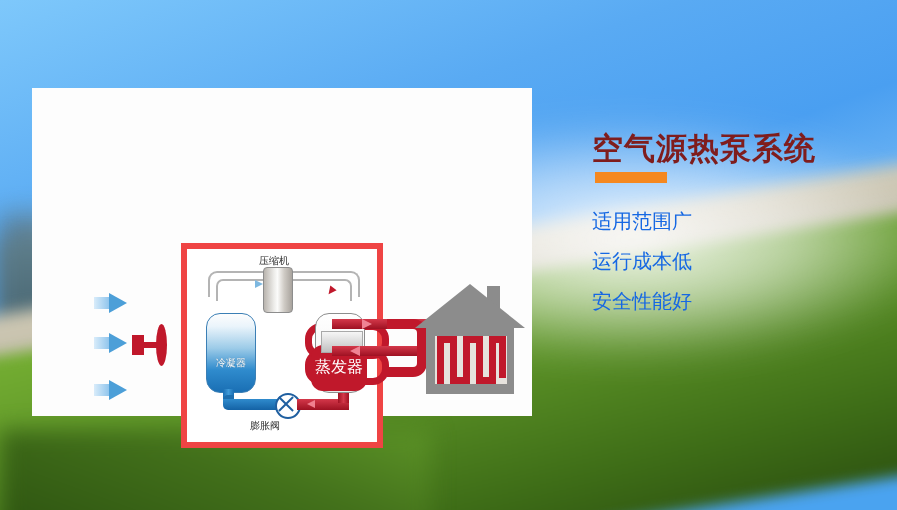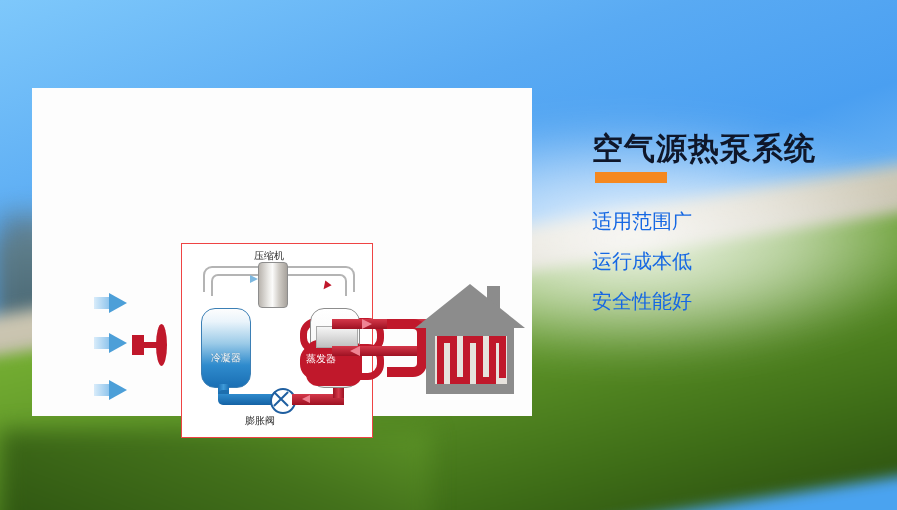--- a/index.html
+++ b/index.html
@@ -98,21 +98,21 @@
   #arrow3{left:62px;top:292px;}
 
   #intake{position:absolute;left:100px;top:236px;width:40px;height:42px;}
   #intake .bar{position:absolute;left:0;top:11px;width:12px;height:20px;background:#c0182b;}
   #intake .stem{position:absolute;left:10px;top:18px;width:16px;height:6px;background:#c0182b;}
   #intake .disc{position:absolute;left:24px;top:0;width:11px;height:42px;background:#c0182b;border-radius:50%;}
 
   
   #diagram{
     position:absolute;left:149px;top:155px;width:190px;height:193px;
-    border:1px solid #ef4444;background:#fff;
+    border:6px solid #ef4444;background:#fff;
   }
   .dlabel{
     position:absolute;color:#2b2b2b;font-size:10px;
     font-family:"DejaVu Sans",sans-serif;white-space:nowrap;
   }
   #label-compressor{left:72px;top:5px;}
   #label-expansion{left:63px;top:170px;font-family:Liberation Serif, serif;}
 
   
   #loop-outer{
@@ -207,22 +207,22 @@
   #evap-body{
     position:absolute;left:124px;top:96px;width:56px;height:46px;
     background:#c0182b;border-radius:12px;
   }
   #evap-plate{
     position:absolute;left:134px;top:82px;width:40px;height:20px;
     background:linear-gradient(180deg,#f6f6f6 0%,#d9d9d9 55%,#bfbfbf 100%);
     border:1px solid #a9a9a9;
   }
   #evap-text{
-    position:absolute;left:124px;top:108px;width:56px;text-align:left;
-    color:#fff;font-size:10px;font-family:Liberation Mono, monospace;
+    position:absolute;left:124px;top:108px;width:56px;text-align:center;
+    color:#fff;font-size:16px;font-family:Liberation Mono, monospace;
   }
 
   
   #supply-pipe{
     position:absolute;left:300px;top:231px;width:120px;height:10px;
     background:linear-gradient(180deg,#d4384a 0%,#9e1122 100%);
   }
   #supply-arrow{
     position:absolute;left:330px;top:231px;width:0;height:0;
     border-top:5px solid transparent;border-bottom:5px solid transparent;
@@ -261,21 +261,21 @@
   #inlet-bend{
     position:absolute;left:355px;top:231px;width:30px;height:38px;
     border:10px solid #c0182b;border-left:none;border-radius:0 14px 14px 0;
     background:transparent;
   }
 
   
   #title{
     position:absolute;left:592px;top:128px;
     font-family:"DejaVu Sans",sans-serif;
-    font-size:31px;font-weight:bold;color:#0f172a;
+    font-size:31px;font-weight:bold;color:#7f1d1d;
     letter-spacing:1px;white-space:nowrap;
   }
   #title-rule{
     position:absolute;left:595px;top:172px;width:72px;height:11px;background:#f5881f;
   }
   .bullet{
     position:absolute;left:592px;
     font-family:"DejaVu Sans",sans-serif;
     font-size:20px;color:#1668e3;white-space:nowrap;
   }

